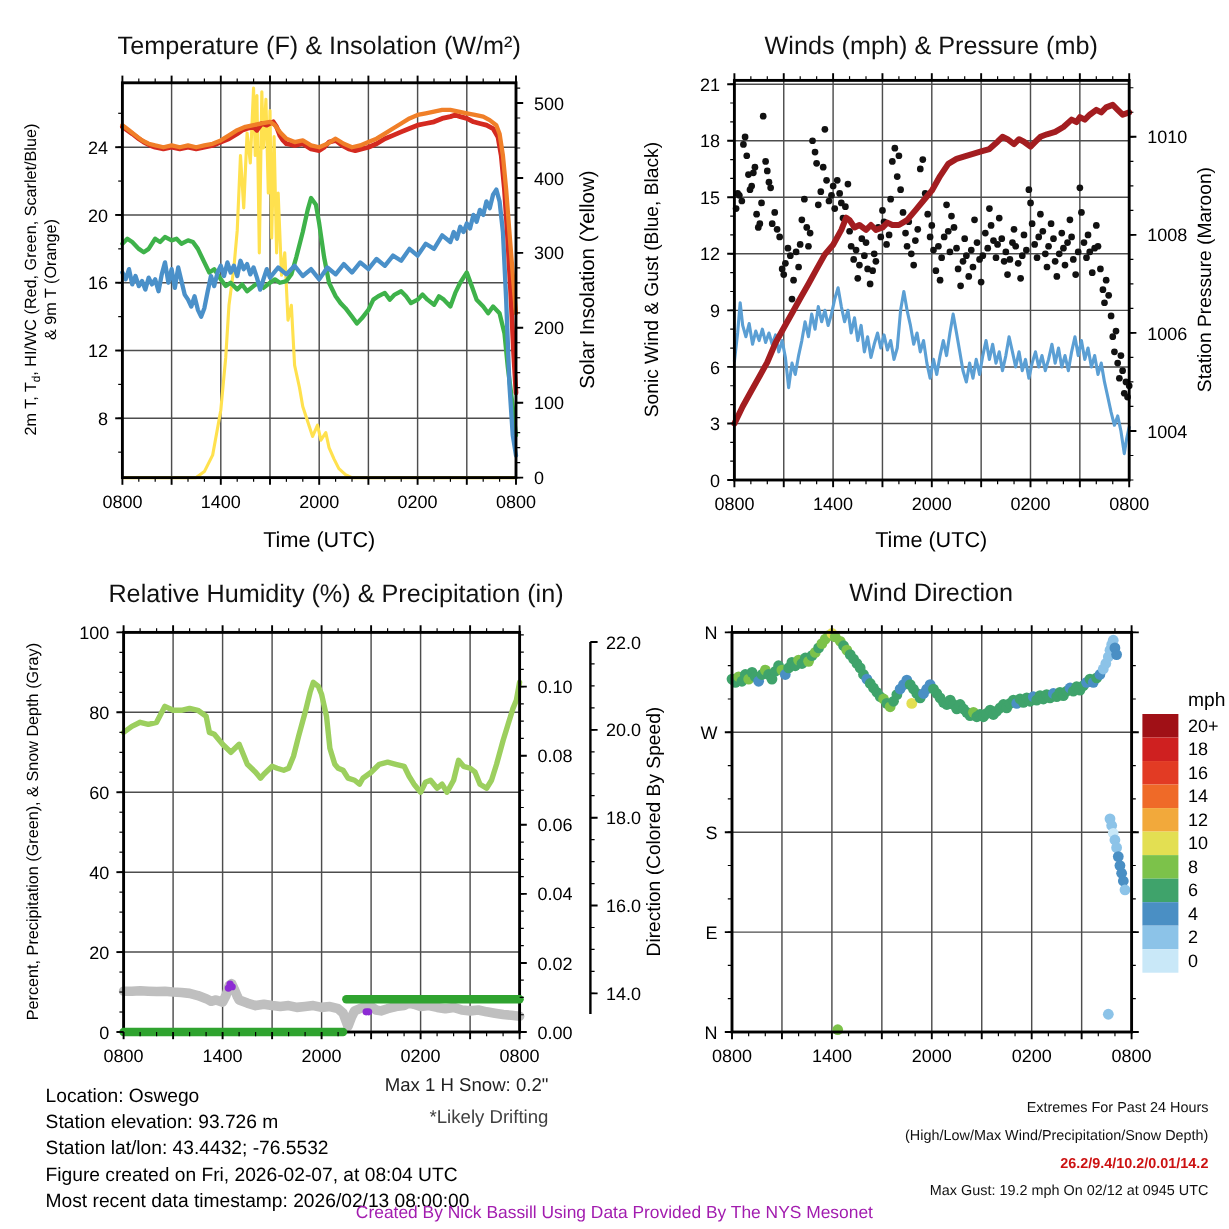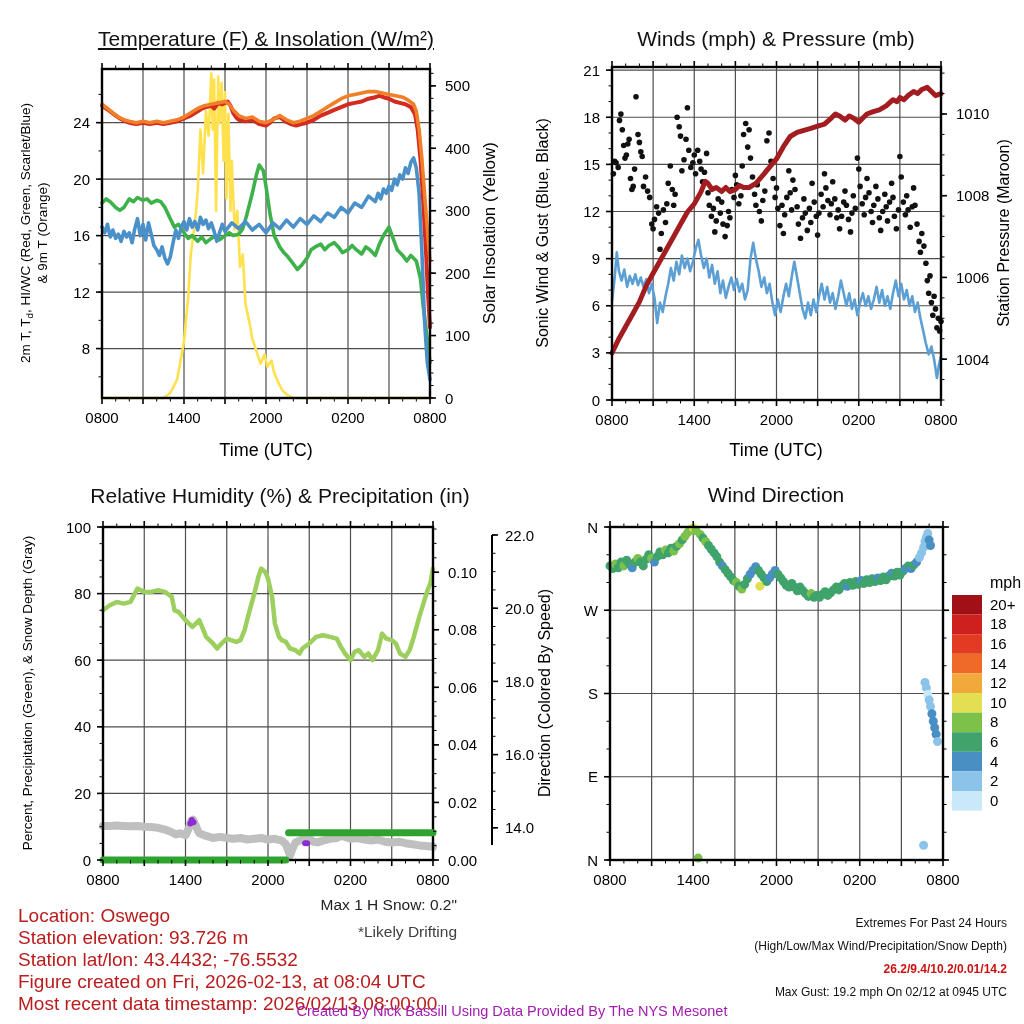--- a/index.html
+++ b/index.html
@@ -1,32 +1,32 @@
 <!DOCTYPE html>
 <html><head>
 <meta charset="utf-8">
 <style>
   html,body{margin:0;padding:0;background:#fff;}
   .page{position:relative;width:1024px;height:1024px;background:#ffffff;
         font-family:"Liberation Sans",sans-serif;overflow:hidden;}
   .chartsvg{position:absolute;}
   svg text{font-family:"Liberation Sans",sans-serif;fill:#000;}
   .title{position:absolute;font-size:21px;color:#111;text-align:center;white-space:nowrap;}
-  .foot{position:absolute;font-size:19px;color:#b91c1c;white-space:nowrap;}
+  .foot{position:absolute;font-size:16px;color:#000000;white-space:nowrap;margin-left:20px;}
   .foot-sm{position:absolute;font-size:15.5px;color:#222;white-space:nowrap;}
   .rightblk{position:absolute;text-align:right;font-size:12px;color:#111;white-space:nowrap;}
   .red{color:#cc1111;font-weight:bold;}
   .purple{color:#404040;}
   .credit{position:absolute;font-size:14.5px;color:#a21caf;text-align:center;width:1024px;}
 </style>
 </head>
 <body>
 
 <div class="page">
-  <div class="title" style="left:36px;top:27px;width:460px;text-decoration:underline;">Temperature (F) &amp; Insolation (W/m²)</div>
+  <div class="title" style="left:36px;top:27px;width:460px;">Temperature (F) &amp; Insolation (W/m²)</div>
   <div class="title" style="left:546px;top:27px;width:460px;">Winds (mph) &amp; Pressure (mb)</div>
   <div class="title" actable="false" style="left:40px;top:484px;width:480px;">Relative Humidity (%) &amp; Precipitation (in)</div>
   <div class="title" style="left:546px;top:483px;width:460px;">Wind Direction</div>
 
   <svg id="svg-temp" class="chartsvg" style="left:0;top:0" width="512" height="478">
       <line x1="143" y1="69" x2="143" y2="398" stroke="#4d4d4d" stroke-width="1.2"></line>
       <line x1="184" y1="69" x2="184" y2="398" stroke="#4d4d4d" stroke-width="1.2"></line>
       <line x1="225" y1="69" x2="225" y2="398" stroke="#4d4d4d" stroke-width="1.2"></line>
       <line x1="266" y1="69" x2="266" y2="398" stroke="#4d4d4d" stroke-width="1.2"></line>
       <line x1="307" y1="69" x2="307" y2="398" stroke="#4d4d4d" stroke-width="1.2"></line>
@@ -937,21 +937,21 @@
       <text x="478" y="306.6" font-size="15" text-anchor="start">4</text>
       <rect x="440" y="311.4" width="30" height="19.6" fill="#8cc3e8"></rect>
       <text x="478" y="326.2" font-size="15" text-anchor="start">2</text>
       <rect x="440" y="331" width="30" height="19.6" fill="#c9e8f8"></rect>
       <text x="478" y="345.8" font-size="15" text-anchor="start">0</text>
     </svg>
 
   <div class="foot" style="left:18px;top:905px;">Location: Oswego</div>
   <div class="foot" style="left:18px;top:927px;">Station elevation: 93.726 m</div>
   <div class="foot" style="left:18px;top:949px;">Station lat/lon: 43.4432; -76.5532</div>
-  <div class="foot" style="left:18px;top:971px;">Figure created on Fri, 2026-02-13, at 08:04 UTC</div>
+  <div class="foot" style="left:18px;top:971px;">Figure created on Fri, 2026-02-07, at 08:04 UTC</div>
   <div class="foot" style="left:18px;top:993px;">Most recent data timestamp: 2026/02/13 08:00:00</div>
 
   <div class="foot-sm" style="left:237px;top:896px;width:220px;text-align:right;">Max 1 H Snow: 0.2"</div>
   <div class="foot-sm purple" style="left:237px;top:923px;width:220px;text-align:right;">*Likely Drifting</div>
 
   <div class="rightblk" style="left:600px;top:916px;width:407px;">Extremes For Past 24 Hours</div>
   <div class="rightblk" style="left:600px;top:939px;width:407px;">(High/Low/Max Wind/Precipitation/Snow Depth)</div>
   <div class="rightblk red" style="left:600px;top:962px;width:407px;">26.2/9.4/10.2/0.01/14.2</div>
   <div class="rightblk" style="left:600px;top:985px;width:407px;">Max Gust: 19.2 mph On 02/12 at 0945 UTC</div>
 

